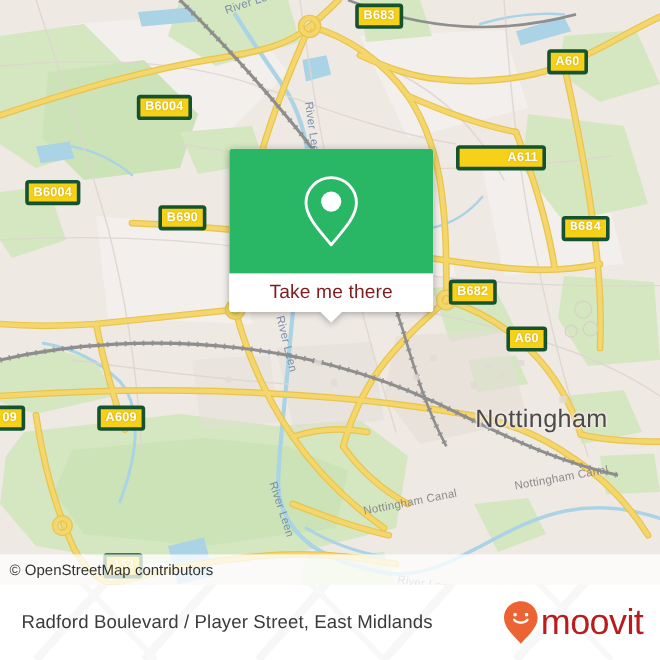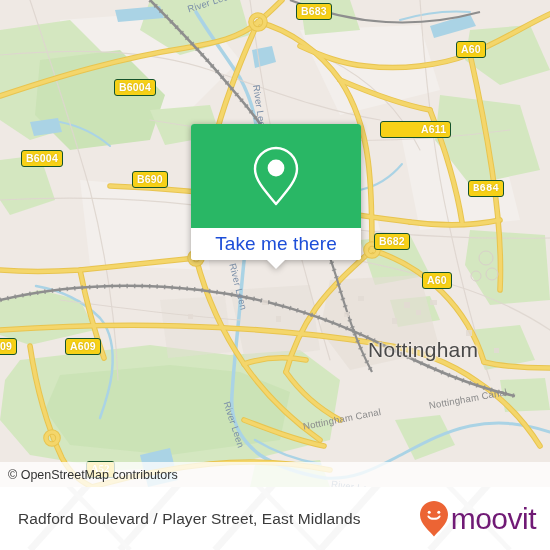--- a/index.html
+++ b/index.html
@@ -33,21 +33,21 @@
   .map-canvas {
     position: absolute;
     left: 0; top: 0;
     width: 550px; height: 487px;
   }
 
   
   .shield {
     position: absolute;
     background: #f7d117;
-    border: 1px solid #14532d;
+    border: 3px solid #14532d;
     border-radius: 3px;
     color: #ffffff;
     font-size: 10.5px;
     font-weight: bold;
     letter-spacing: 0.2px;
     padding: 1px 4px 2px 4px;
     line-height: 12px;
     text-shadow: 0 0 2px rgba(120,90,0,.35);
     white-space: nowrap;
     font-family: "Liberation Sans", sans-serif;
@@ -122,22 +122,22 @@
   }
   .pin-icon { display: block; }
   .callout-action {
     height: 32px;
     background: #ffffff;
     display: flex;
     align-items: center;
     justify-content: center;
   }
   .callout-action-label {
-    font-size: 19px;
-    color: #1d4ed8;
+    font-size: 16px;
+    color: #7f1d1d;
     font-family: "Liberation Sans", sans-serif;
     letter-spacing: .1px;
   }
   .callout-tail {
     position: absolute;
     left: 50%;
     margin-left: -9px;
     top: 136px;
     width: 0; height: 0;
     border-left: 9px solid transparent;
@@ -177,21 +177,21 @@
     letter-spacing: .1px;
     white-space: nowrap;
   }
   .brand {
     display: flex;
     align-items: center;
     gap: 2px;
   }
   .brand-wordmark {
     font-size: 30px;
-    color: #701a75;
+    color: #b91c1c;
     font-family: "Liberation Sans", sans-serif;
     letter-spacing: -0.5px;
     line-height: 30px;
   }
 </style>
 </head>
 <body>
 
 <div class="screen">
 
@@ -372,25 +372,25 @@
       <div class="shield" style="left:296px; top:3px;">B683</div>
       <div class="shield" style="left:456px; top:41px;">A60</div>
       <div class="shield" style="left:114px; top:79px;">B6004</div>
       <div class="shield" style="left:380px; top:121px;padding-left:40px;">A611</div>
       <div class="shield" style="left:21px; top:150px;">B6004</div>
       <div class="shield" style="left:132px; top:171px;">B690</div>
       <div class="shield" style="left:468px; top:180px;font-family:Liberation Mono, monospace;">B684</div>
       <div class="shield" style="left:374px; top:197px;margin-top:36px;">B682</div>
       <div class="shield" style="left:422px; top:272px;">A60</div>
       <div class="shield" style="left:-5px; top:338px;">09</div>
-      <div class="shield" style="left:65px; top:338px;">A609</div>
+      <div class="shield" style="left:81px; top:338px;">A609</div>
       <div class="shield" style="left:86px; top:461px;font-family:Liberation Serif, serif;">A52</div>
     </div>
 
-    <div class="place-label" style="left:368px; top:338px;">Nottingham</div>
+    <div class="place-label" style="left:396px; top:338px;">Nottingham</div>
 
     <div class="water-label" style="left:186px; top:4px;   transform:rotate(-18deg); transform-origin:left top;">River Leen</div>
     <div class="water-label" style="left:262px; top:84px;  transform:rotate(82deg); transform-origin:left top;">River Leen</div>
     <div class="water-label" style="left:238px; top:262px; transform:rotate(76deg); transform-origin:left top;">River Leen</div>
     <div class="water-label" style="left:232px; top:400px; transform:rotate(72deg); transform-origin:left top;">River Leen</div>
     <div class="water-label" style="left:332px; top:478px; transform:rotate(8deg); transform-origin:left top;">River Leen</div>
 
     <div class="canal-label" style="left:302px; top:421px; transform:rotate(-11deg); transform-origin:left top;">Nottingham Canal</div>
     <div class="canal-label" style="left:428px; top:400px; transform:rotate(-10deg); transform-origin:left top;">Nottingham Canal</div>
 

